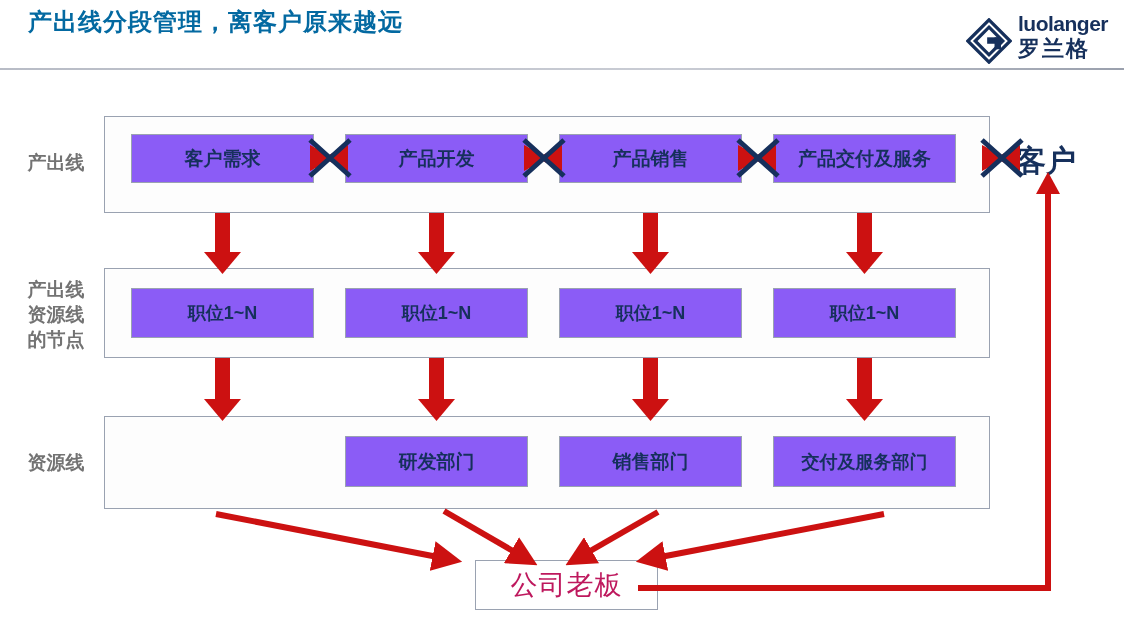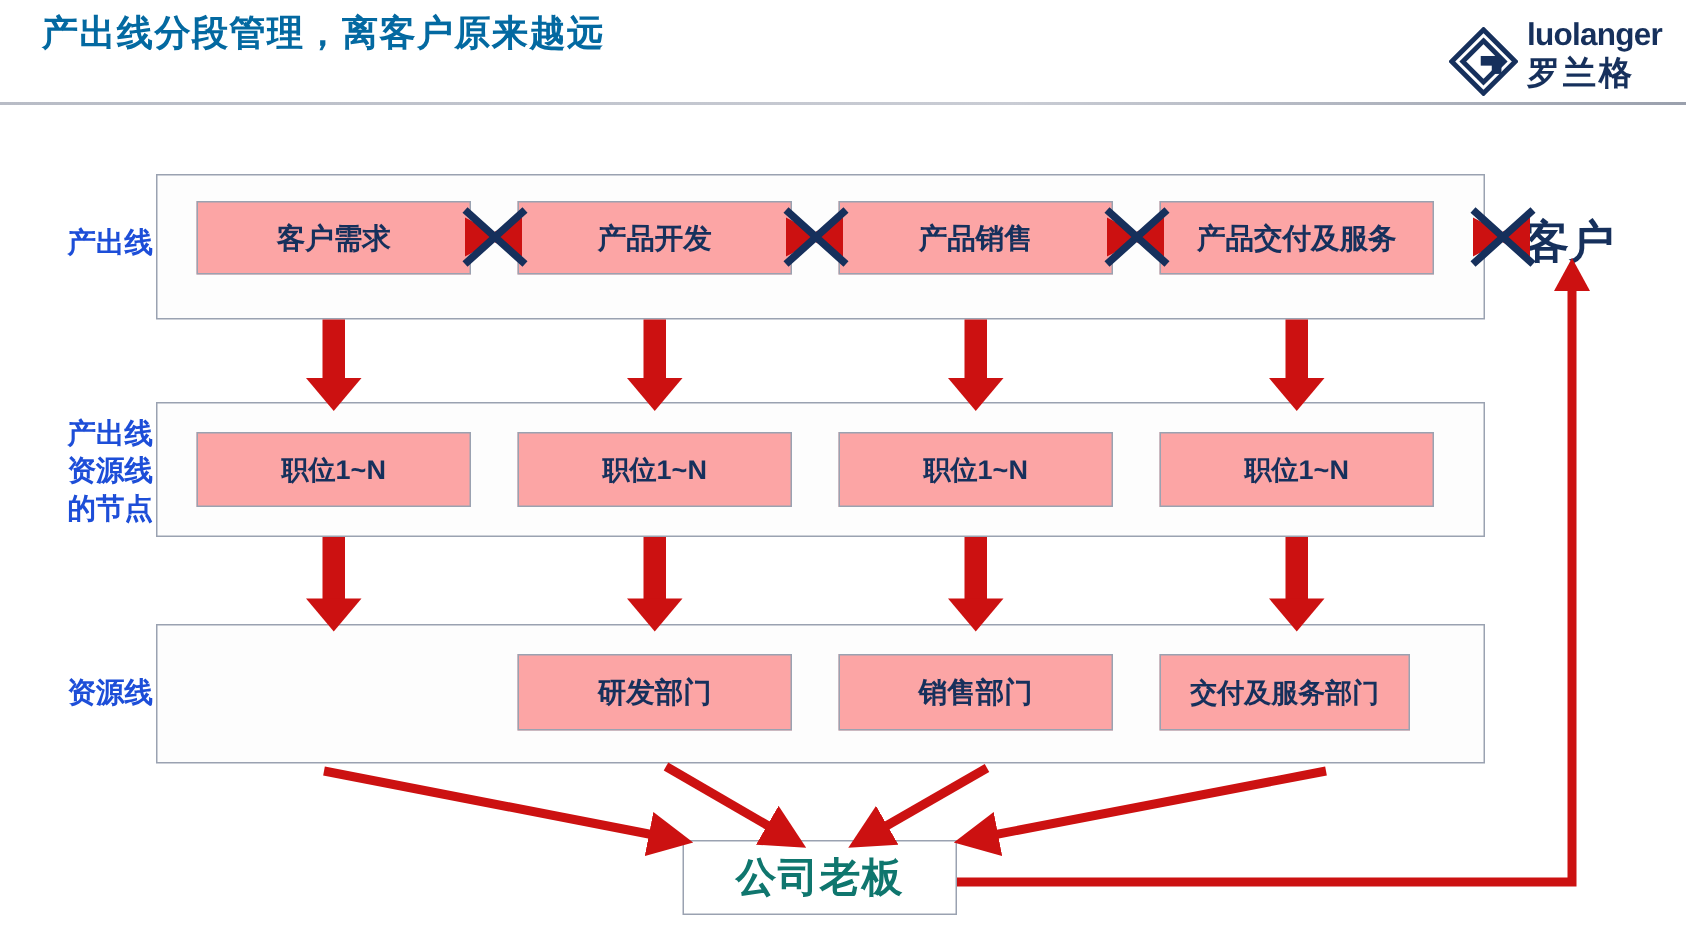--- a/index.html
+++ b/index.html
@@ -25,50 +25,50 @@
   }
   .logo{position:absolute;right:6px;top:12px;width:152px;height:56px;}
   .logo-mark{position:absolute;left:0;top:6px;width:46px;height:46px;}
   .logo-text{position:absolute;left:52px;top:0px;width:100px;}
   .logo-en{font-size:21px;font-weight:bold;color:#16305c;line-height:24px;letter-spacing:-.5px;}
   .logo-cn{font-size:22px;font-weight:bold;color:#16305c;line-height:25px;letter-spacing:2px;}
 
   
   .rowlabel{
     position:absolute;
-    font-size:19px;font-weight:bold;color:#1d4ed8;
-    line-height:25px;text-align:right;
+    font-size:19px;font-weight:bold;color:#737373;
+    line-height:25px;text-align:center;
   }
 
   
   .band{
     position:absolute;
     border:1.5px solid #9aa2b1;
     background:#fdfdfd;
     box-sizing:border-box;
   }
 
   
   .node{
     position:absolute;
     border:1.5px solid #9aa2b1;
-    background:#fca5a5;
+    background:#8b5cf6;
     box-sizing:border-box;
     display:flex;align-items:center;justify-content:center;
     font-size:19px;font-weight:bold;color:#16305c;
     white-space:nowrap;
   }
   .node.small{font-size:18px;}
 
   
   .boss{
     position:absolute;
     border:1.5px solid #9aa2b1;background:#ffffff;box-sizing:border-box;
     display:flex;align-items:center;justify-content:center;
-    font-size:27px;font-weight:bold;color:#0f766e;letter-spacing:1px;
+    font-size:27px;font-weight:normal;color:#be185d;letter-spacing:1px;margin-left:20px;
   }
 
   
   .customer{
     position:absolute;
     font-size:30px;font-weight:bold;color:#16305c;
     white-space:nowrap;
   }
 
   
@@ -122,21 +122,21 @@
 
   <div class="node small" style="left:131px;top:288px;width:183px;height:50px;">职位1~N</div>
   <div class="node small" style="left:345px;top:288px;width:183px;height:50px;">职位1~N</div>
   <div class="node small" style="left:559px;top:288px;width:183px;height:50px;">职位1~N</div>
   <div class="node small" style="left:773px;top:288px;width:183px;height:50px;">职位1~N</div>
 
   <div class="band" style="left:104px;top:416px;width:886px;height:93px;"></div>
 
   <div class="node" style="left:345px;top:436px;width:183px;height:51px;">研发部门</div>
   <div class="node" style="left:559px;top:436px;width:183px;height:51px;">销售部门</div>
-  <div class="node small" style="left:773px;top:436px;width:167px;height:51px;">交付及服务部门</div>
+  <div class="node small" style="left:773px;top:436px;width:183px;height:51px;">交付及服务部门</div>
 
   <div class="boss" style="left:455px;top:560px;width:183px;height:50px;">公司老板</div>
 
   <div class="customer" style="left:1016px;top:141px;">客户</div>
 
   <svg class="overlay" viewBox="0 0 1124 634">
     <defs>
       <marker id="rhead" markerWidth="5" markerHeight="5" refX="2.6" refY="2.5" orient="auto">
         <path d="M0,0 L5,2.5 L0,5 z" fill="#cc1111"></path>
       </marker>

